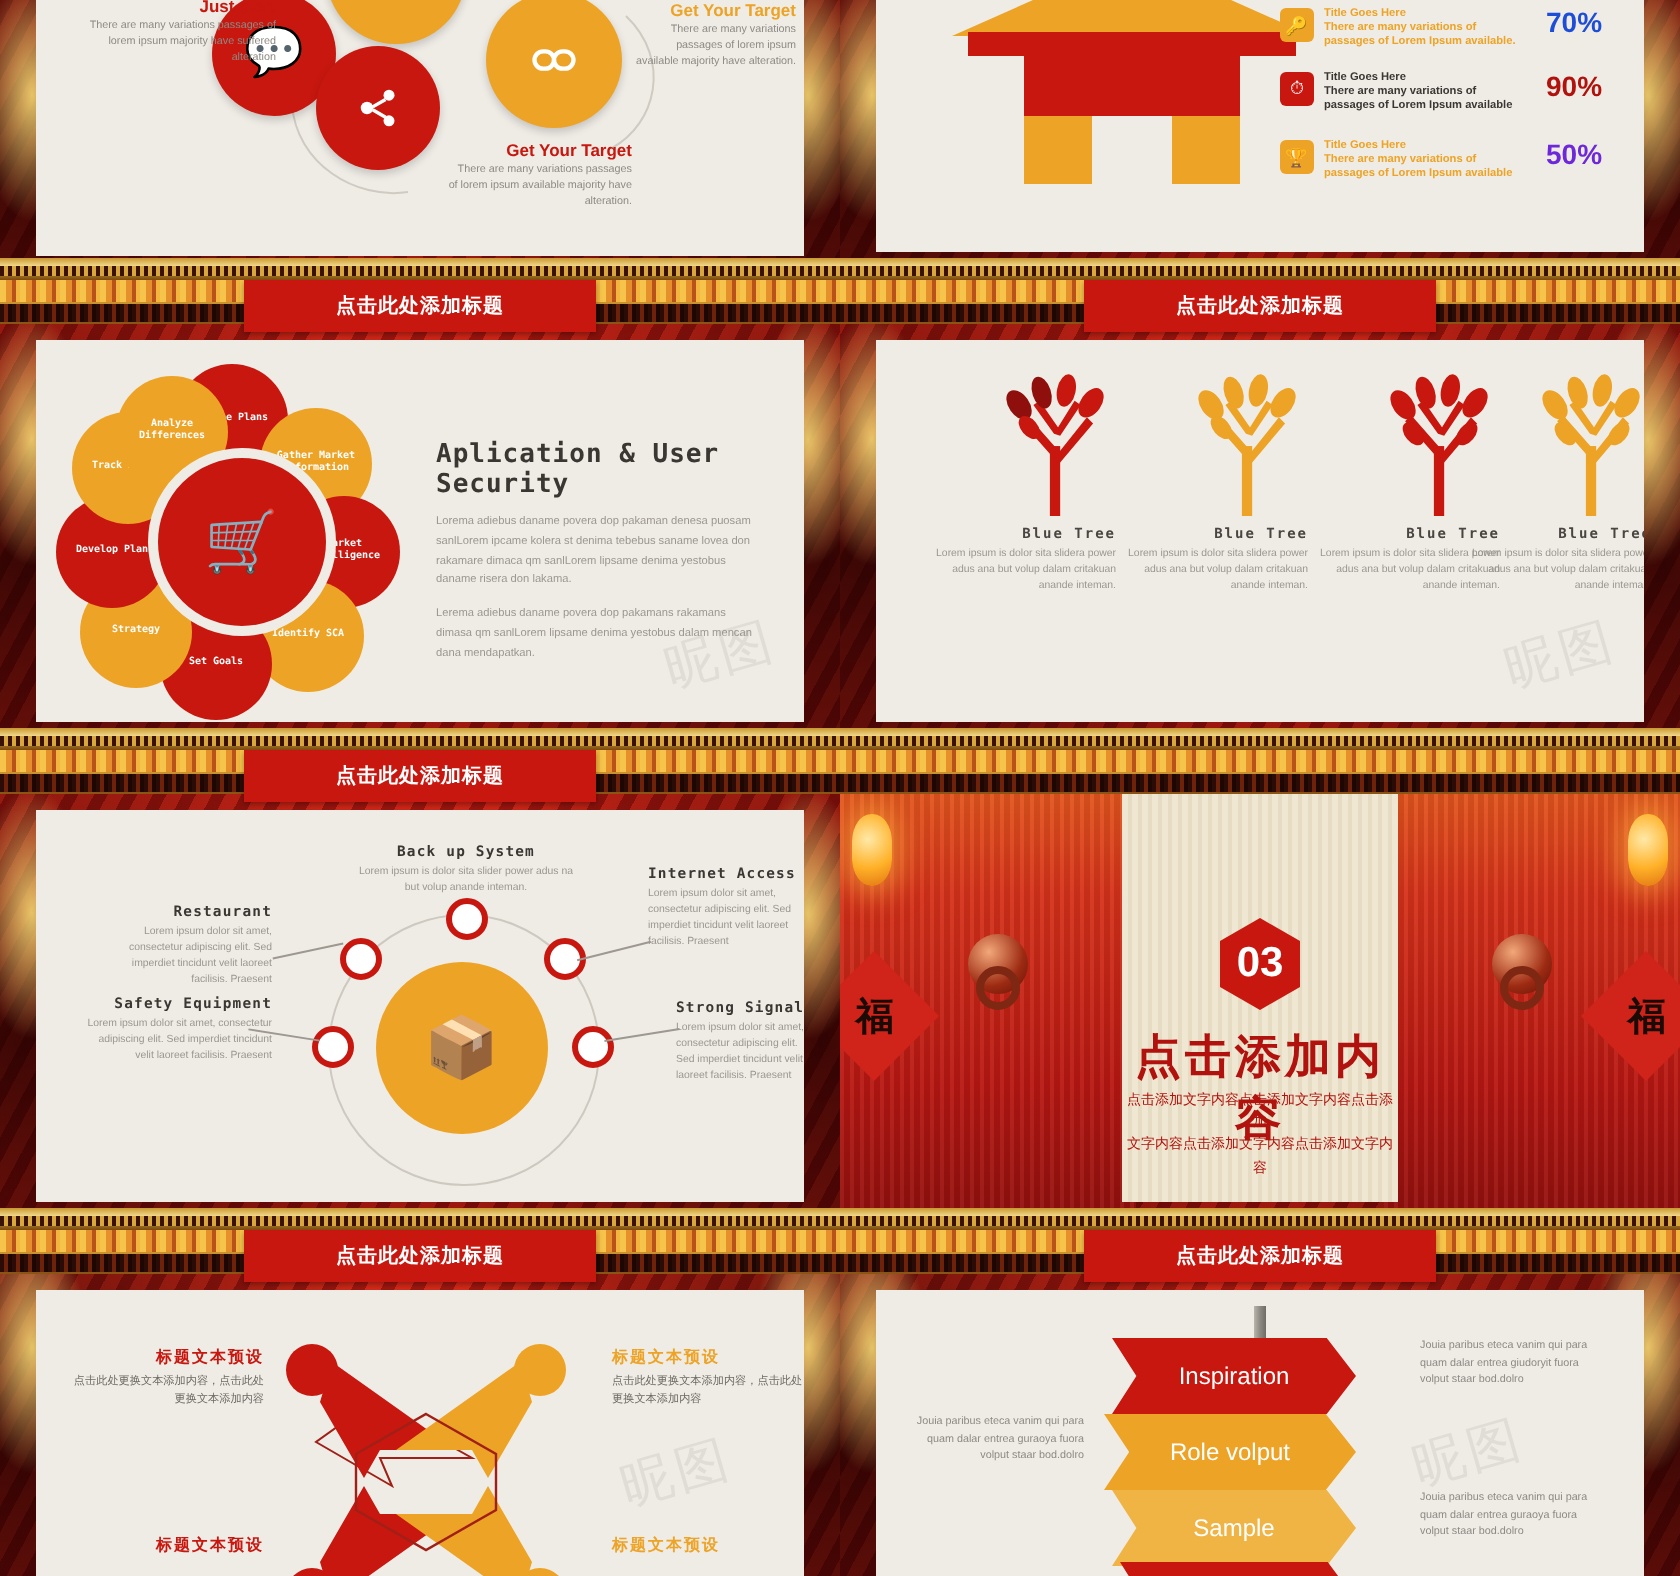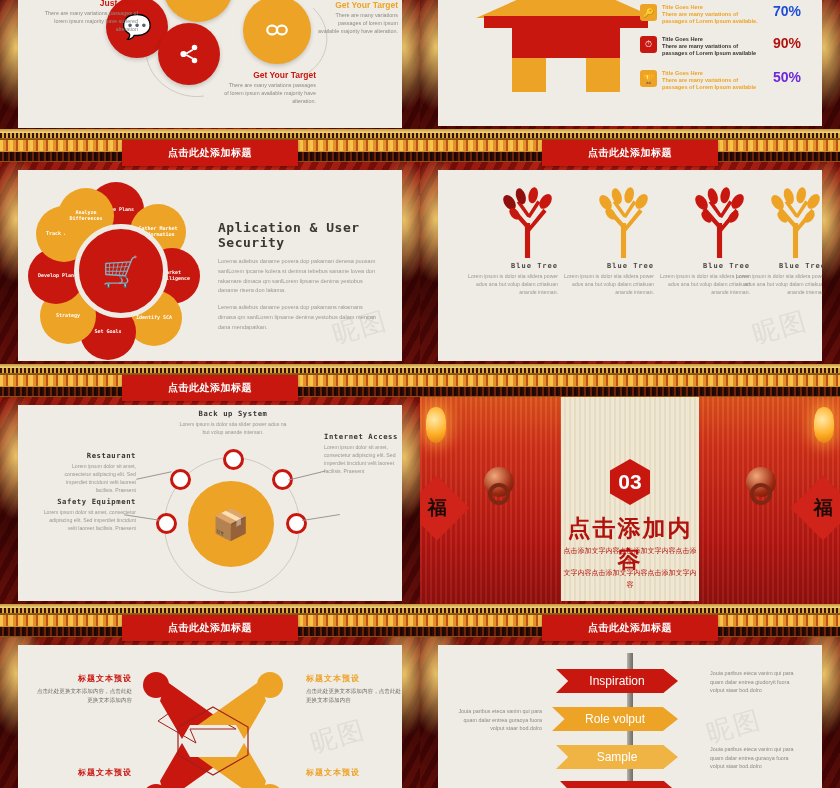--- a/index.html
+++ b/index.html
@@ -127,21 +127,21 @@
     border:4px solid #7e2713;box-sizing:border-box;}
   .couplet{position:absolute;width:46px;height:46px;background:#d0231a;transform:rotate(45deg);
     display:flex;align-items:center;justify-content:center;}
   .couplet span{transform:rotate(-45deg);color:#1b0b06;font-size:19px;font-weight:bold;}
   .zhh{font-size:8px;font-weight:bold;letter-spacing:1px;}
   .zhb{font-size:5.6px;line-height:1.6;color:#6d6a64;margin-top:3px;}
 
   
   .post{position:absolute;left:50%;margin-left:-3px;top:8px;bottom:0;width:6px;
     background:linear-gradient(90deg,#b9b5ad,#8d8a83 50%,#6f6c66);}
-  .sign{position:absolute;height:24px;display:flex;align-items:center;justify-content:center;
+  .sign{position:absolute;height:38px;display:flex;align-items:center;justify-content:center;
     color:#fff;font-size:12px;
     clip-path:polygon(0 0,88% 0,100% 50%,88% 100%,0 100%,10% 50%);}
   .signtxt{position:absolute;font-size:5.4px;line-height:1.6;color:#8d8a84;}
 </style>
 </head>
 <body>
 
 <div class="grid">
 
   <div class="slide p1">
@@ -379,34 +379,38 @@
       <div class="node" style="left:152px;top:64px;"></div>
       <div class="node" style="left:254px;top:64px;"></div>
       <div class="node" style="left:138px;top:108px;"></div>
       <div class="node" style="left:268px;top:108px;"></div>
 
       <div class="conn" style="left:118px;top:70px;width:36px;transform:rotate(-12deg);"></div>
       <div class="conn" style="left:270px;top:70px;width:38px;transform:rotate(-14deg);"></div>
       <div class="conn" style="left:106px;top:112px;width:36px;transform:rotate(9deg);"></div>
       <div class="conn" style="left:284px;top:112px;width:38px;transform:rotate(-9deg);"></div>
 
-      <div class="nlabel" style="left:160px;top:4px;width:110px;text-align:center;">
+      <div class="nlabel" style="left:160px;top:16px;width:110px;text-align:center;">
         <div class="h">Back up System</div>
         <div class="b">Lorem ipsum is dolor sita slider power adus na but volup anande inteman.</div>
       </div>
       <div class="nlabel ta-r" style="left:36px;top:46px;width:82px;text-align:right;">
         <div class="h">Restaurant</div>
         <div class="b">Lorem ipsum dolor sit amet, consectetur adipiscing elit. Sed imperdiet tincidunt velit laoreet facilisis. Praesent</div>
       </div>
       <div class="nlabel" style="left:306px;top:27px;width:80px;">
         <div class="h">Internet Access</div>
         <div class="b">Lorem ipsum dolor sit amet, consectetur adipiscing elit. Sed imperdiet tincidunt velit laoreet facilisis. Praesent</div>
       </div>
       <div class="nlabel" style="left:24px;top:92px;width:94px;text-align:right;">
         <div class="h">Safety Equipment</div>
+        <div class="b">Lorem ipsum dolor sit amet, consectetur adipiscing elit. Sed imperdiet tincidunt velit laoreet facilisis. Praesent</div>
+      </div>
+      <div class="nlabel" style="left:320px;top:94px;width:70px;">
+        <div class="h">Strong Signal</div>
         <div class="b">Lorem ipsum dolor sit amet, consectetur adipiscing elit. Sed imperdiet tincidunt velit laoreet facilisis. Praesent</div>
       </div>
     </div>
     <div class="footband"></div>
   </div>
 
   <div class="slide">
     <div class="bg"></div>
     <div class="door">
       <div class="doorL"></div>

